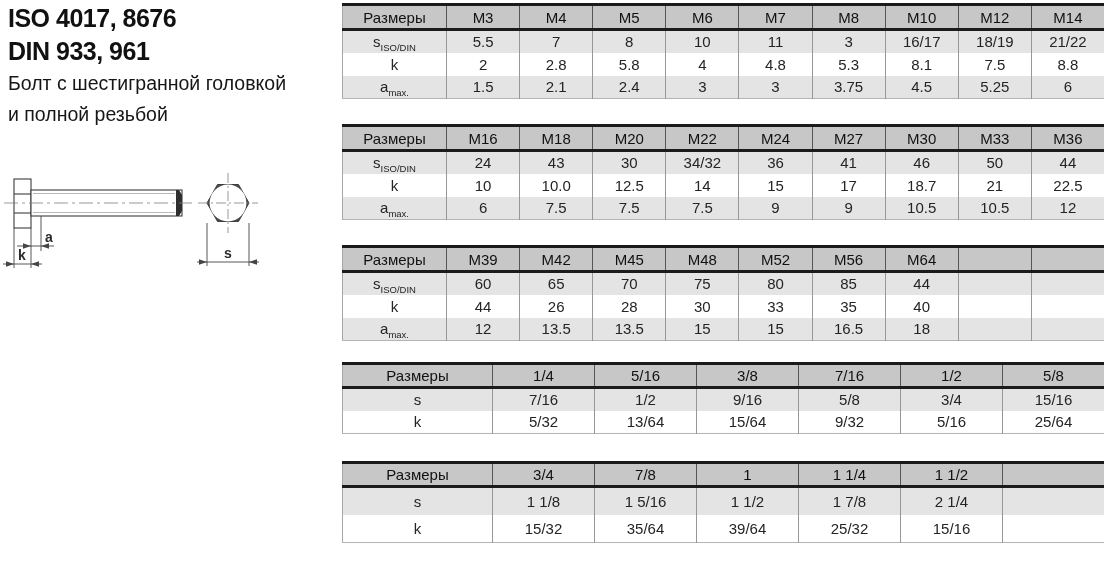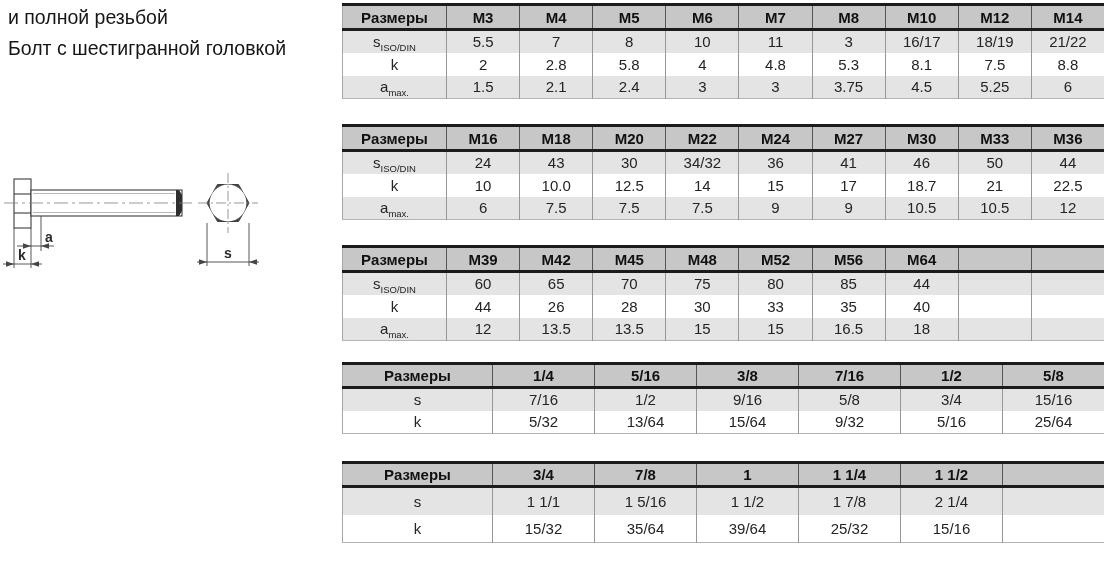--- a/index.html
+++ b/index.html
@@ -19,43 +19,45 @@
   svg text{font-family:"Liberation Sans", sans-serif;font-weight:700;font-size:14px;fill:#2a2a2a;}
   
   .tables-panel{position:absolute;left:342px;top:0;width:762px;}
   table.dim-table{
     border-collapse:collapse;table-layout:fixed;width:762px;
     border-top:3px solid #1b1b1b;
     border-left:1px solid #a6a6a6;border-right:1px solid #a6a6a6;
     border-bottom:1px solid #b4b4b4;
   }
   table.dim-table th{
-    background:#c7c7c7;font-weight:700;font-size:15px;color:#111;
+    background:#c7c7c7;font-weight:400;font-size:15px;color:#111;
     border-bottom:3px solid #1b1b1b;border-left:1px solid #565656;
     text-align:center;padding:0;
   }
   table.dim-table th:first-child{border-left:none;}
   table.dim-table td{
     font-size:15px;color:#242424;text-align:center;padding:0;
     border-left:1px solid #979797;
   }
   table.dim-table td:first-child{border-left:none;}
   tr.row-shaded td{background:#e4e4e4;}
   tr.row-white td{background:#ffffff;}
   td sub, th sub{font-size:9.5px;line-height:0;}
   .row-label-base{font-size:15px;}
 </style>
 </head>
 <body>
 
 <div class="page">
 
   <div class="left-panel">
+    <div class="title-line">ISO 4017, 8676</div>
+    <div class="title-line">DIN 933, 961</div>
+    <div class="subtitle-line">Болт с шестигранной головкой</div>
     <div class="subtitle-line">и полной резьбой</div>
-    <div class="subtitle-line">Болт с шестигранной головкой</div>
   </div>
 
   <div class="drawing-wrap">
     <svg width="280" height="125" viewBox="0 0 280 125">
       <g stroke="#3c3c3c" stroke-width="1.1" fill="none">
 
         <rect x="14" y="14" width="17" height="49" fill="#ffffff"></rect>
         <line x1="14" y1="29" x2="31" y2="29"></line>
         <line x1="14" y1="48" x2="31" y2="48"></line>
 
@@ -361,21 +363,21 @@
               <th>7/8</th>
               <th>1</th>
               <th>1 1/4</th>
               <th>1 1/2</th>
               <th></th>
             </tr>
           </thead>
           <tbody>
             <tr class="row-shaded" style="height: 28px;">
               <td><span class="row-label-base">s</span><sub></sub></td>
-              <td>1 1/1</td>
+              <td>1 1/8</td>
               <td>1 5/16</td>
               <td>1 1/2</td>
               <td>1 7/8</td>
               <td>2 1/4</td>
               <td></td>
             </tr>
             <tr class="row-white" style="height: 28px;">
               <td><span class="row-label-base">k</span><sub></sub></td>
               <td>15/32</td>
               <td>35/64</td>

